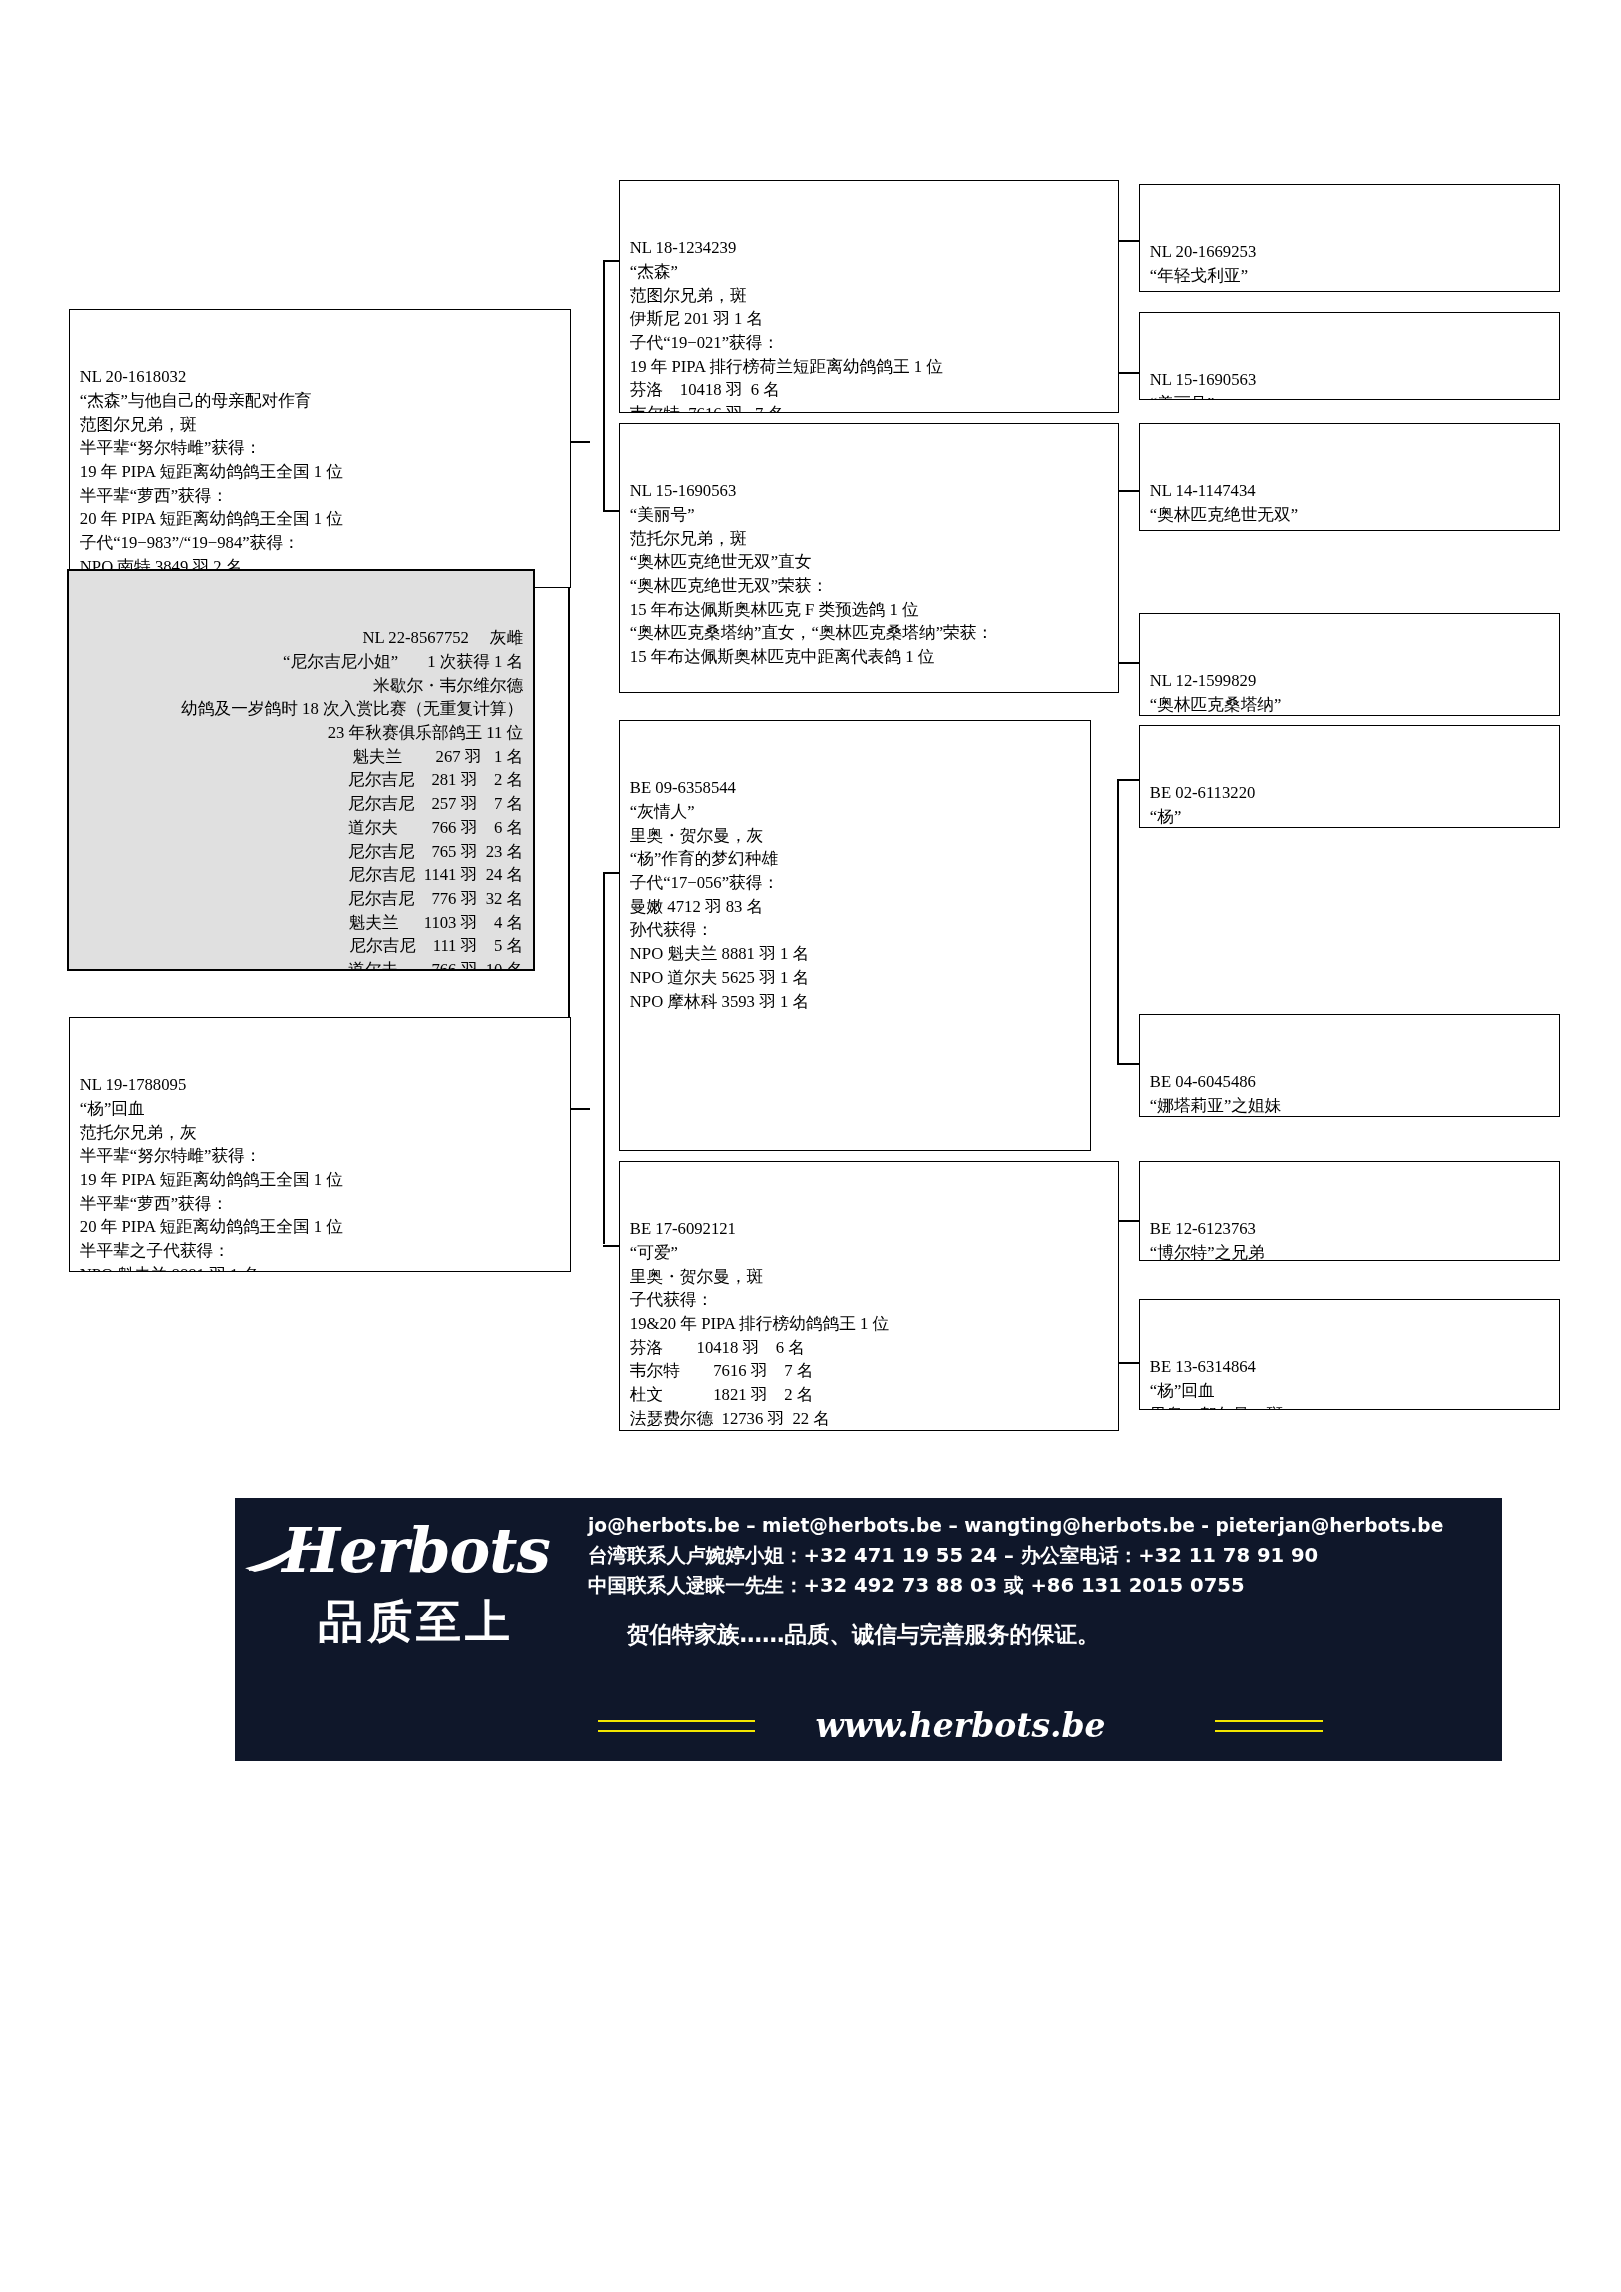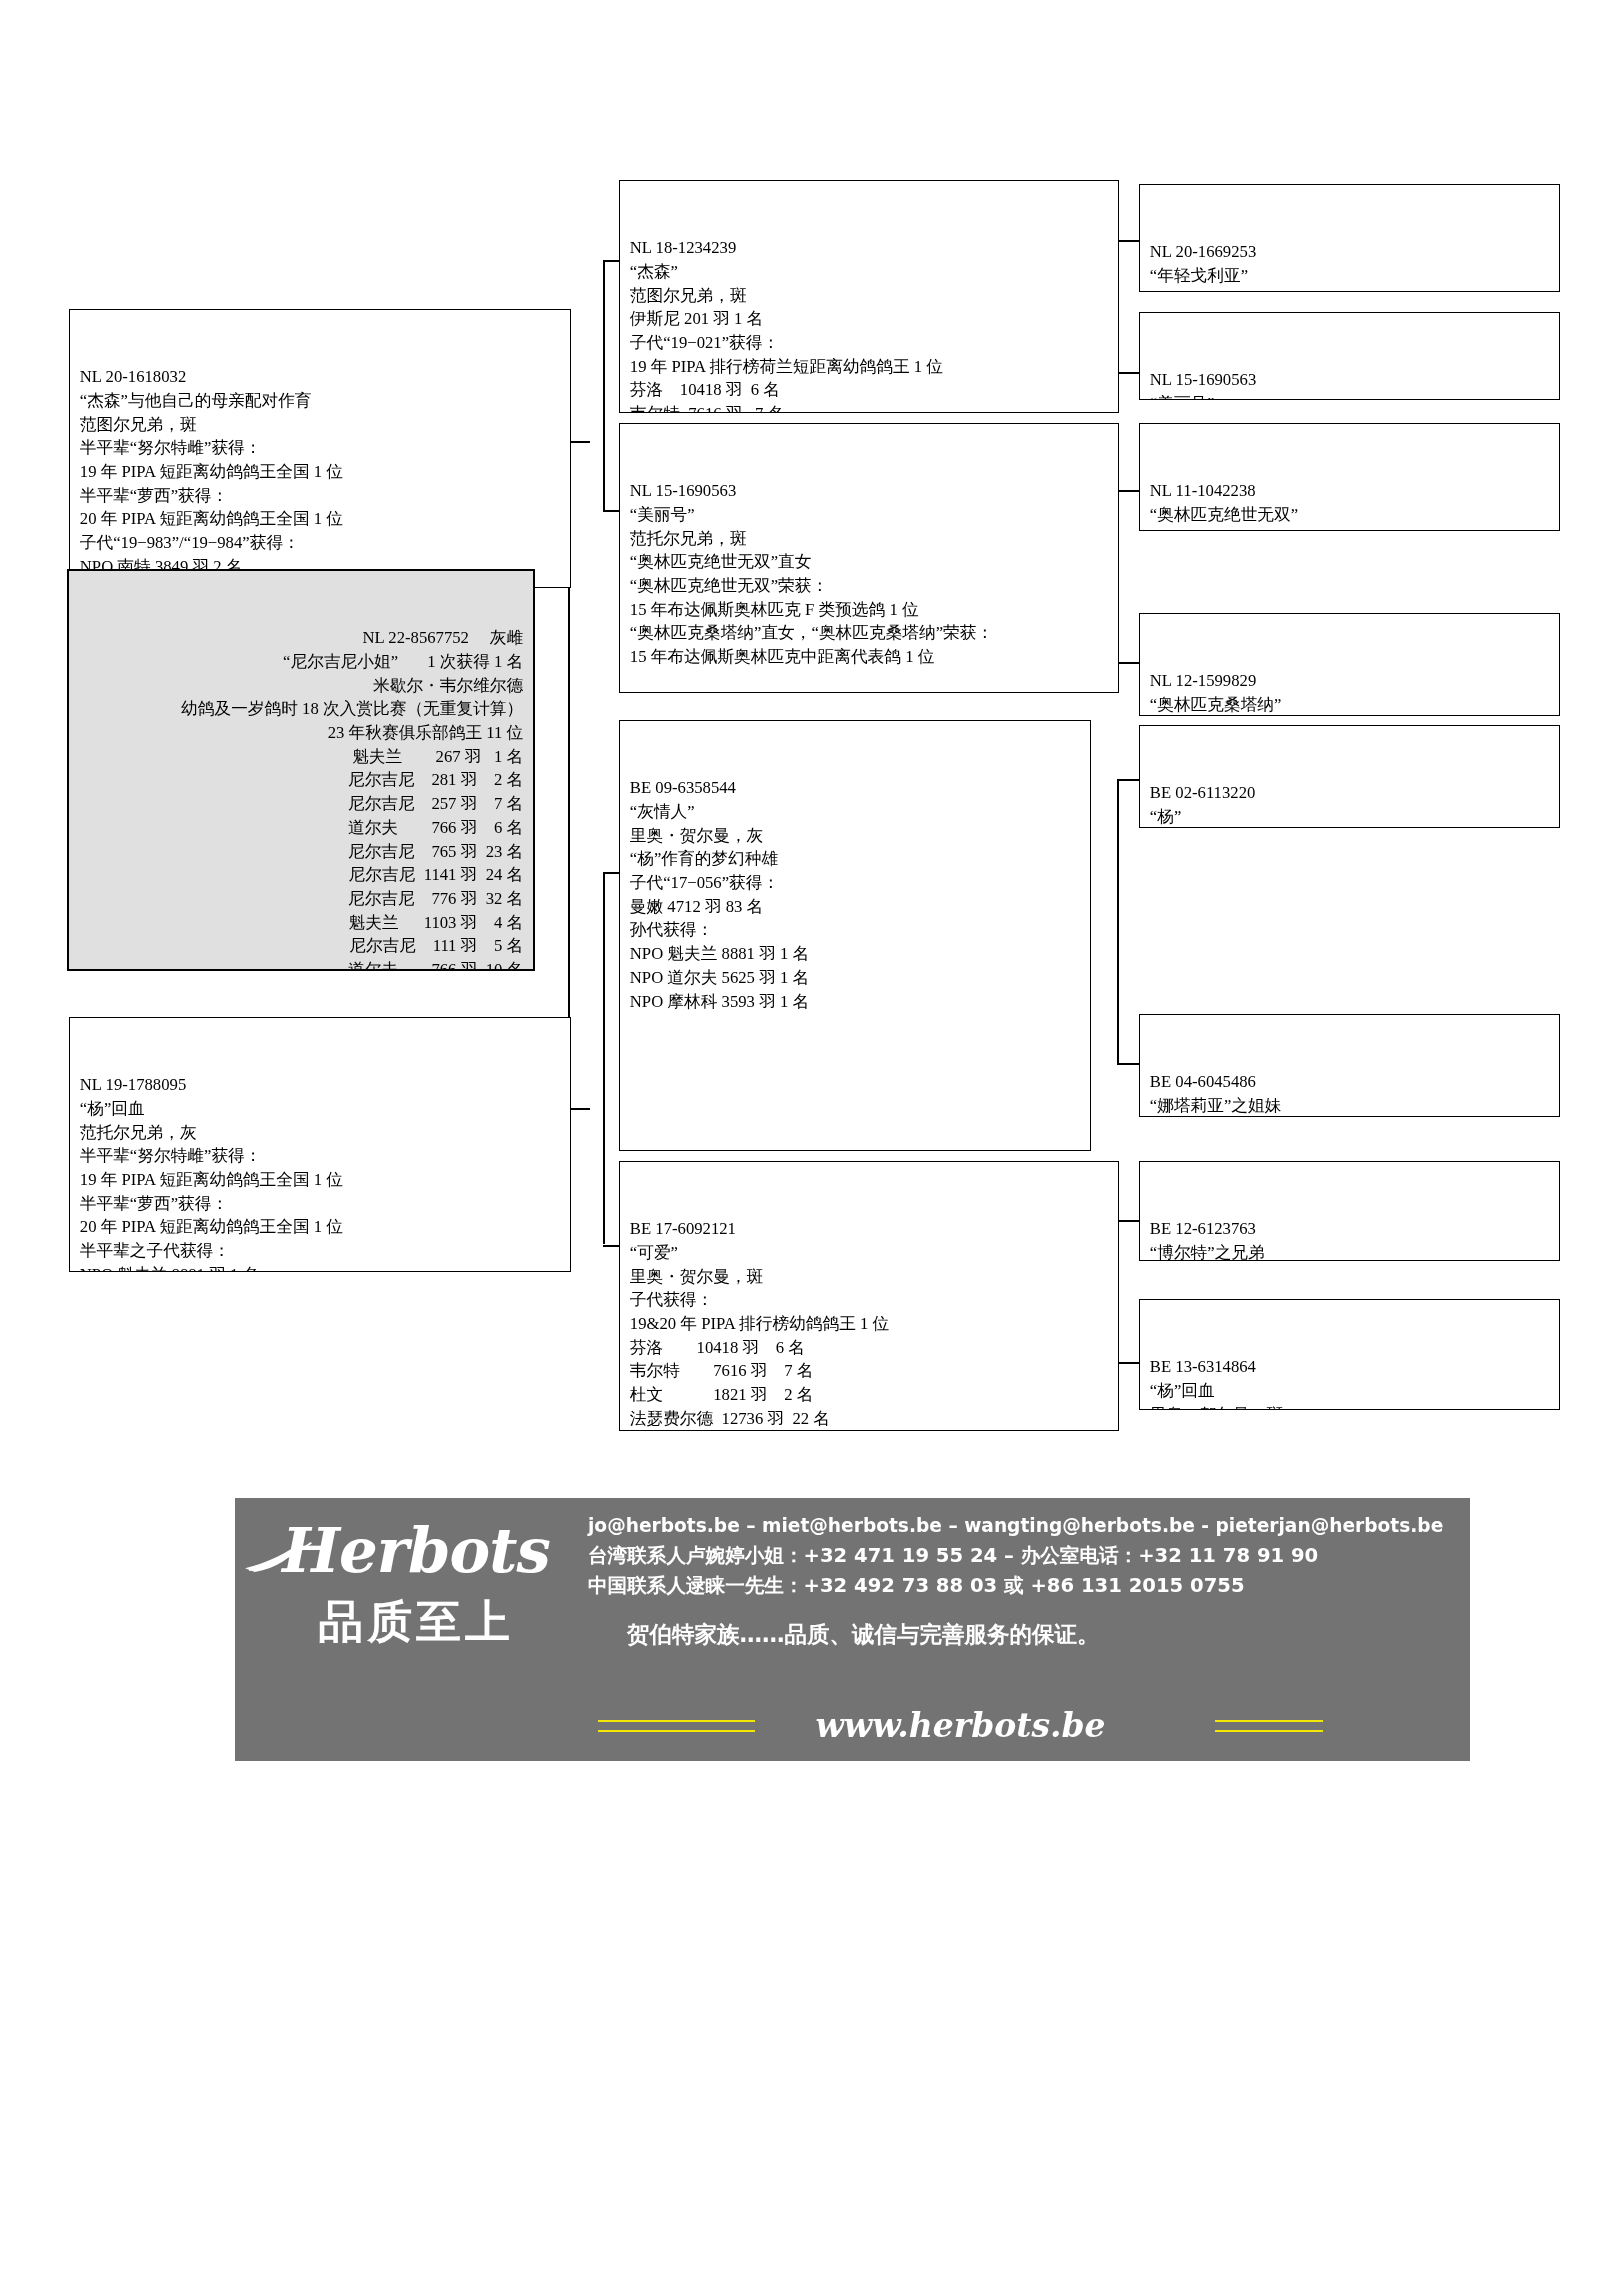--- a/index.html
+++ b/index.html
@@ -46,22 +46,23 @@
   .h { height: 1.5px; }
   .v { width: 1.5px; }
 
   
   .banner {
     position: absolute;
     left: 235px;
     top: 1498px;
     width: 1235px;
     height: 263px;
-    background: #737373;
+    background: #0f172a;
     overflow: hidden;
+    padding-left: 32px;
   }
   .banner-logo {
     position: absolute;
     left: 19.6px;
     top: 21.6px;
     width: 323px;
     color: #ffffff;
     text-align: center;
   }
   .banner-logo .brand {
@@ -266,21 +267,21 @@
 子代获得：魁夫兰 3480 羽 1 名</span>
   </div>
 
   <div class="box" style="left:1139px; top:312px; width:421px; height:88px;">
     <span class="title">NL 15-1690563
 </span><span>“美丽号”
 范图尔兄弟，斑</span>
   </div>
 
   <div class="box" style="left:1139px; top:423px; width:421px; height:108px;">
-    <span class="title">NL 11-1042238
+    <span class="title">NL 14-1147434
 </span><span>“奥林匹克绝世无双”
 范托尔兄弟，斑
 15 年布达佩斯奥林匹克 F 类预选鸽 1 位</span>
   </div>
 
   <div class="box" style="left:1139px; top:613px; width:421px; height:103px;">
     <span class="title">NL 12-1599829
 </span><span>“奥林匹克桑塔纳”
 里奥・贺尔曼，斑
 15 年布达佩斯奥林匹克中距离代表鸽 1 位</span>

